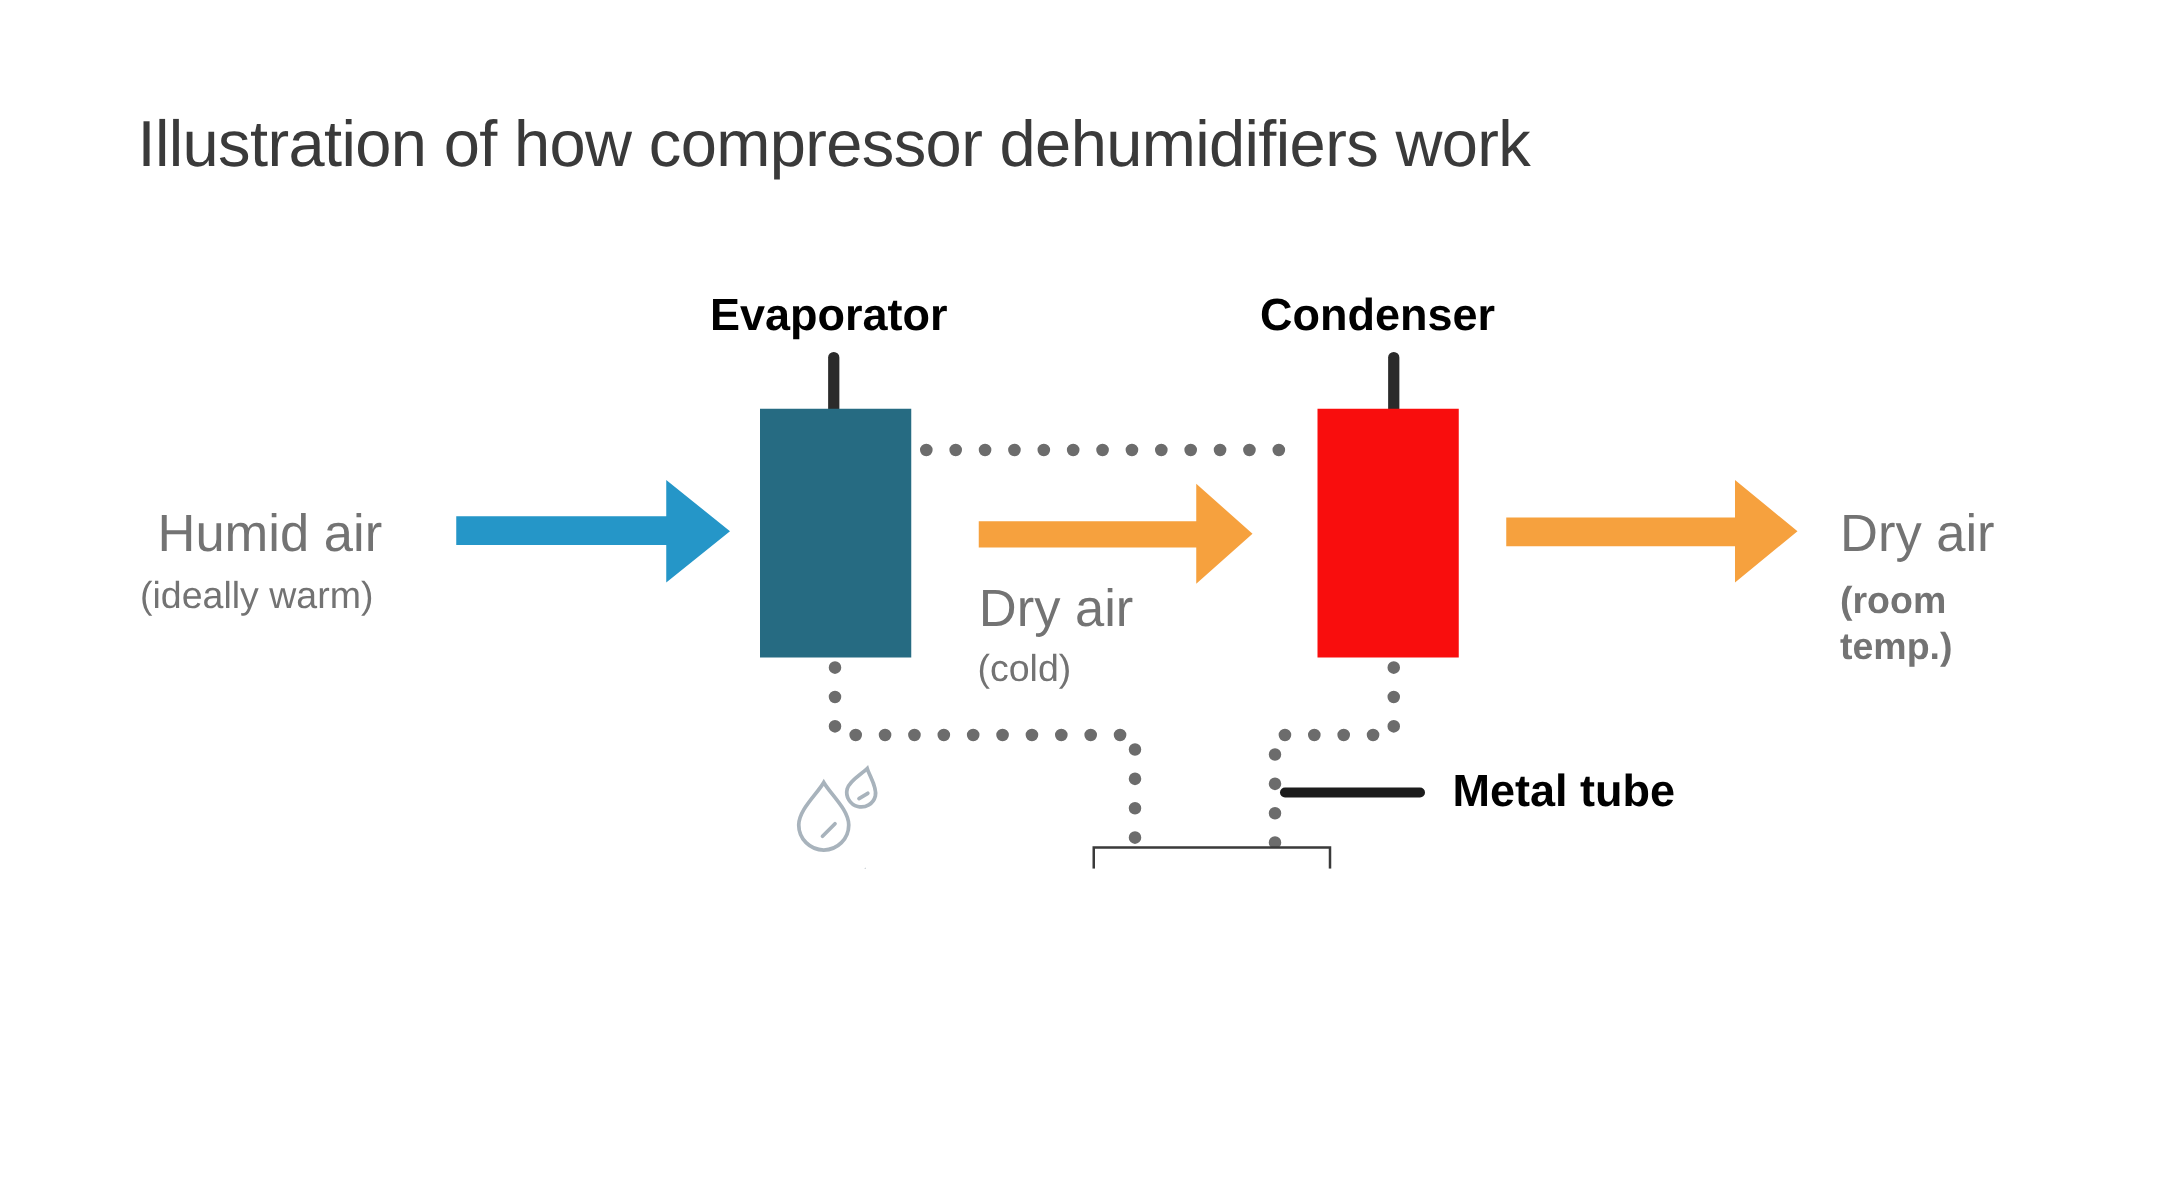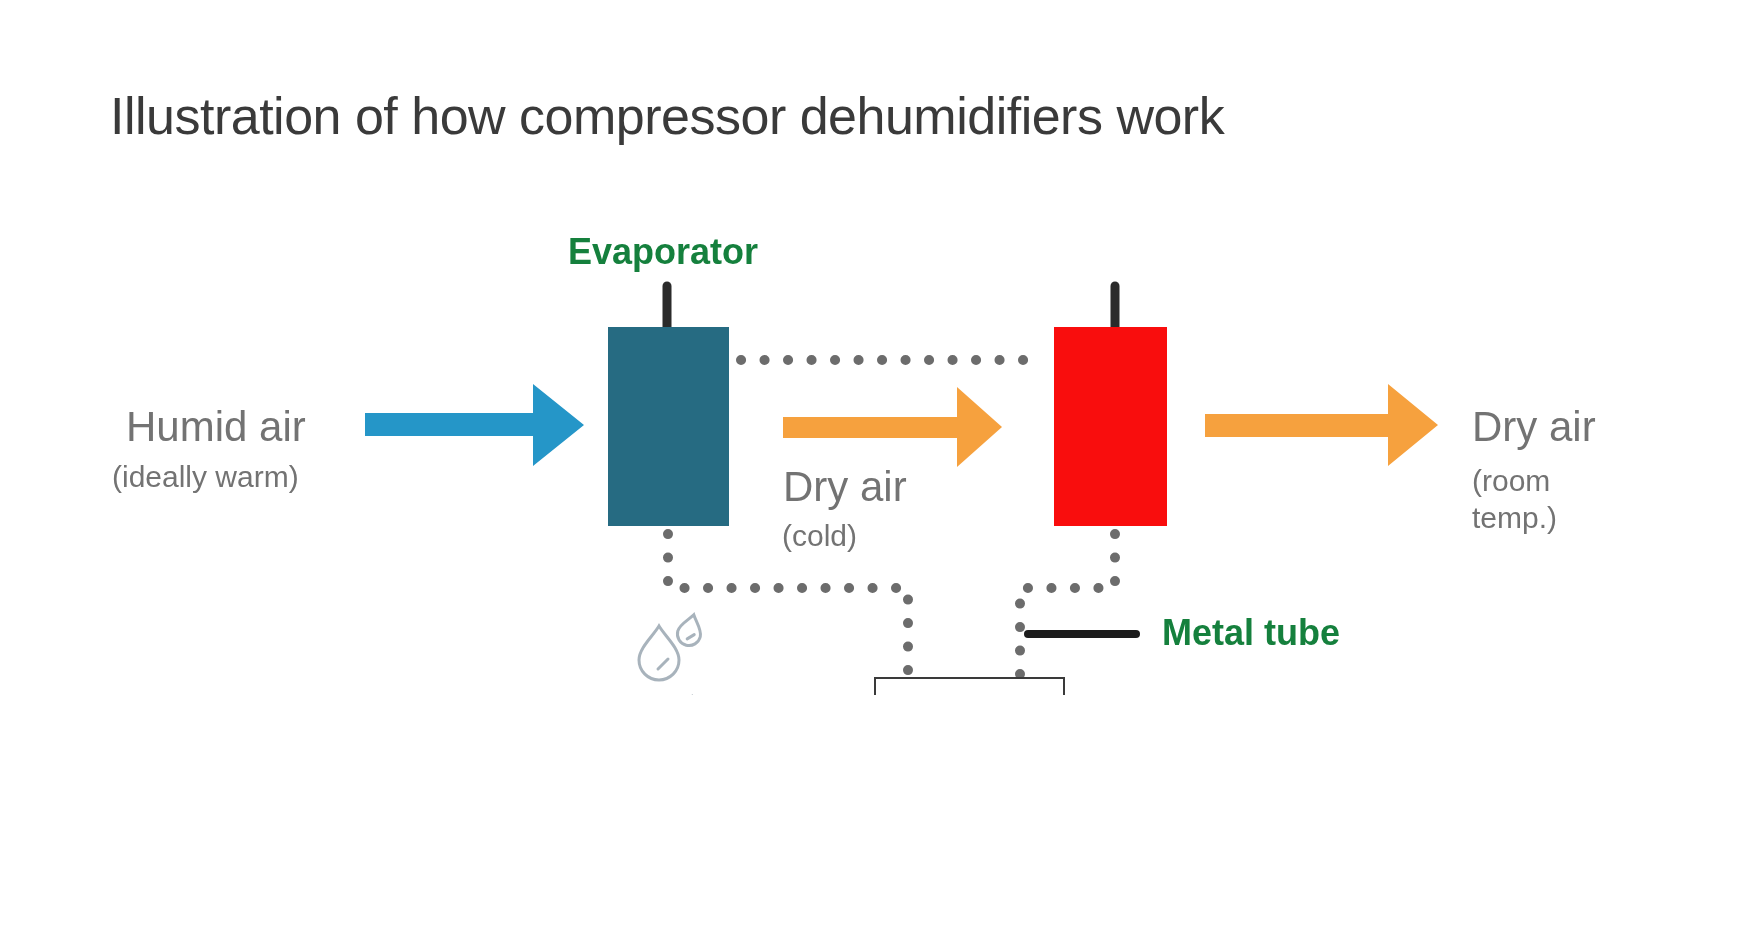--- a/index.html
+++ b/index.html
@@ -9,32 +9,32 @@
     background:#ffffff;
     overflow:hidden;
     font-family:"Liberation Sans", sans-serif;
   }
   .stage svg{position:absolute;left:0;top:0;}
   .lbl{position:absolute;white-space:nowrap;line-height:1;color:#2d2d2d;}
   .title{
     left:110px;top:90px;
     font-size:52px;letter-spacing:-0.5px;color:#3a3a3a;
   }
-  .bold-lbl{font-weight:700;color:#15803d;font-size:36px;}
+  .bold-lbl{font-weight:700;color:#000000;font-size:36px;}
   .center-x{transform:translateX(-50%);}
   .evap-lbl{left:663px;top:234px;}
   .cond-lbl{left:1102px;top:234px;}
   .big-lbl{font-size:42px;color:#737373;}
   .note-lbl{font-size:30px;color:#737373;}
   .humid-air{left:126px;top:406px;}
   .humid-note{left:112px;top:462px;}
   .drycold-air{left:783px;top:466px;}
   .drycold-note{left:782px;top:521px;}
   .dryroom-air{left:1472px;top:406px;}
-  .dryroom-note{left:1472px;top:462px;width:115px;white-space:normal;line-height:37px;}
+  .dryroom-note{left:1472px;top:462px;width:115px;white-space:normal;line-height:37px;font-weight:bold;}
   .metaltube-lbl{left:1162px;top:615px;}
   .compressor-lbl{left:1157px;top:751px;}
   .water-note{left:676px;top:780px;width:220px;white-space:normal;line-height:38px;text-align:center;}
 </style>
 </head>
 <body>
 
 <div class="stage">
 
   <svg width="1746" height="944" viewBox="0 0 1746 944">
@@ -70,20 +70,21 @@
       <use href="#drop" transform="translate(659,653)"></use>
       <use href="#drop" transform="translate(690,630) rotate(14) scale(0.58)"></use>
       <use href="#drop" transform="translate(660,734)"></use>
       <use href="#drop" transform="translate(688,712) rotate(14) scale(0.58)"></use>
     </g>
   </svg>
 
   <div class="lbl title">Illustration of how compressor dehumidifiers work</div>
 
   <div class="lbl bold-lbl center-x evap-lbl">Evaporator</div>
+  <div class="lbl bold-lbl center-x cond-lbl">Condenser</div>
 
   <div class="lbl big-lbl humid-air">Humid air</div>
   <div class="lbl note-lbl humid-note">(ideally warm)</div>
 
   <div class="lbl big-lbl drycold-air">Dry air</div>
   <div class="lbl note-lbl drycold-note">(cold)</div>
 
   <div class="lbl big-lbl dryroom-air">Dry air</div>
   <div class="lbl note-lbl dryroom-note">(room temp.)</div>
 

